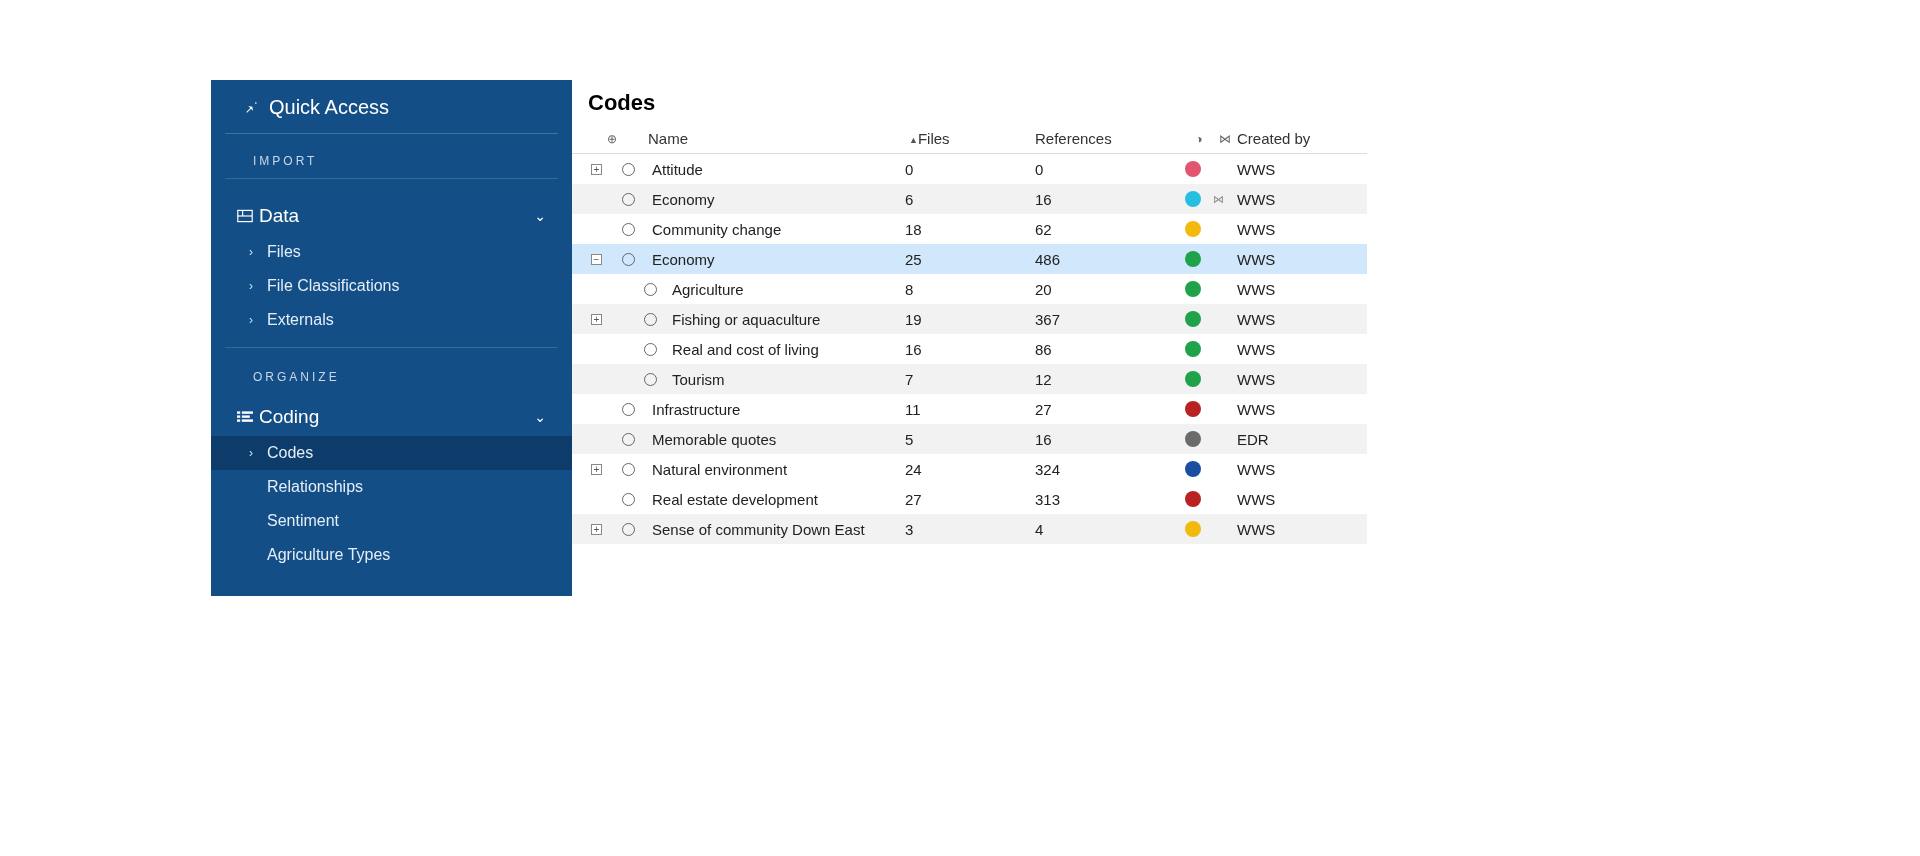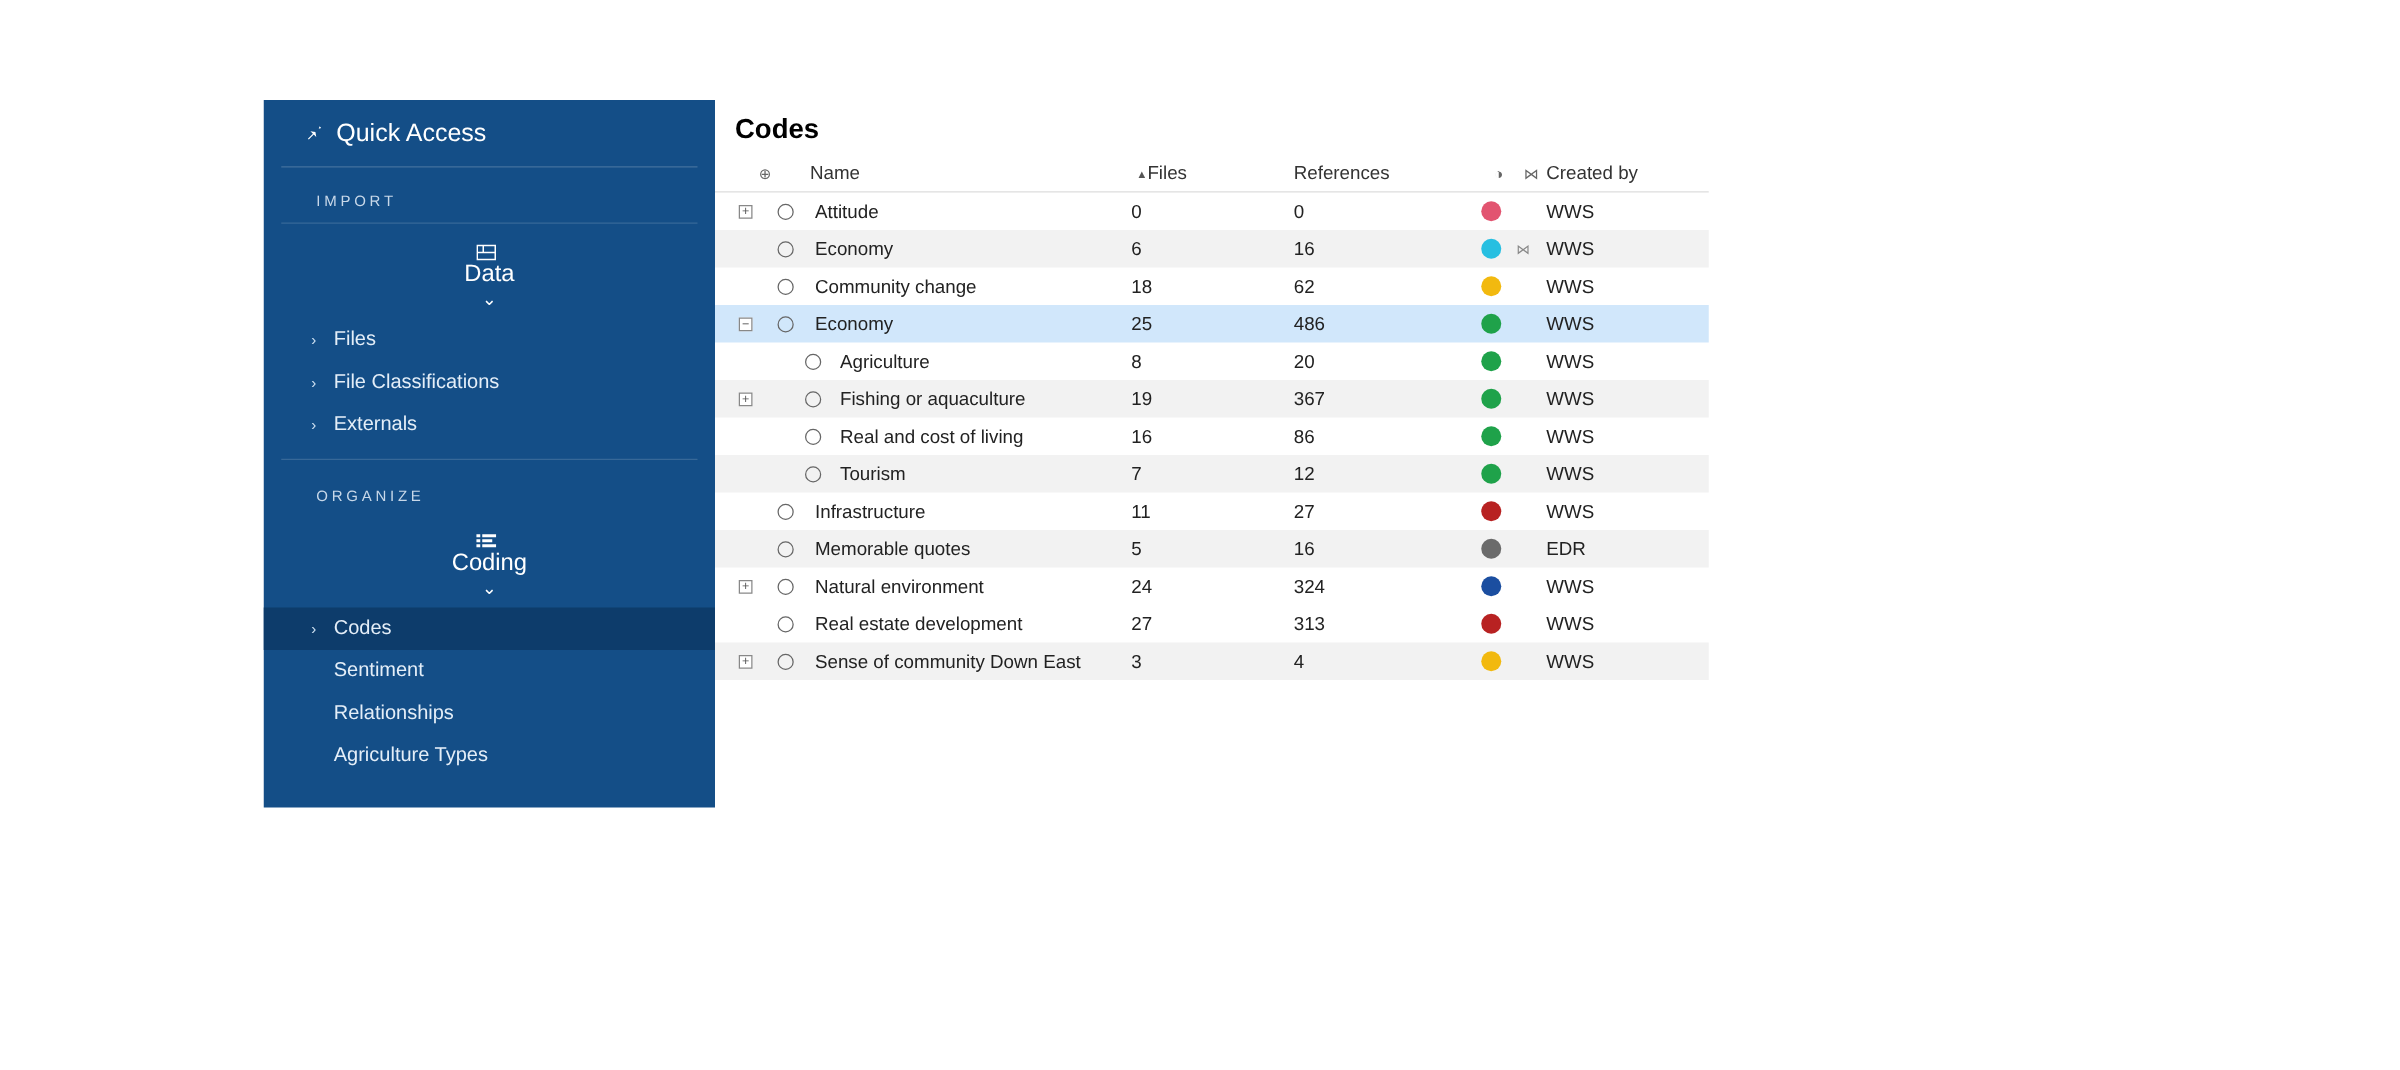--- a/index.html
+++ b/index.html
@@ -33,30 +33,29 @@
     border-bottom: 1px solid rgba(255,255,255,0.2);
     margin: 0 14px 14px 14px;
   }
   .qa-header svg { margin-right: 10px; }
   .section-label {
     letter-spacing: 3px;
     font-size: 12px;
     color: #c8d8e9;
     padding: 6px 28px 10px 28px;
     border-bottom: 1px solid rgba(255,255,255,0.15);
-    margin: 0 14px 8px 14px;
+    margin: 0 14px 18px 14px;
   }
   .nav-group-header {
     display: flex;
     align-items: center;
     padding: 8px 26px;
     font-size: 19px;
     color: #fff;
     cursor: pointer;
-    flex-direction: column;
   }
   .nav-group-header .icon-slot { width: 22px; display:flex; align-items:center; }
   .nav-group-header .label { flex: 1; }
   .nav-group-header .chev { font-size: 14px; }
   .nav-item {
     display: flex;
     align-items: center;
     padding: 8px 20px 8px 38px;
     font-size: 16px;
     color: #e4eef8;
@@ -196,25 +195,25 @@
       <span class="label">Coding</span>
       <span class="chev">⌄</span>
     </div>
     <div id="coding-items">
         <div class="nav-item active">
           <span class="chev-right">›</span>
           <span>Codes</span>
         </div>
         <div class="nav-item">
           <span class="blank"></span>
+          <span>Relationships</span>
+        </div>
+        <div class="nav-item">
+          <span class="blank"></span>
           <span>Sentiment</span>
-        </div>
-        <div class="nav-item">
-          <span class="blank"></span>
-          <span>Relationships</span>
         </div>
         <div class="nav-item">
           <span class="blank"></span>
           <span>Agriculture Types</span>
         </div>
       </div>
   </div>
 
   <div class="main">
     <div class="main-title">Codes</div>

